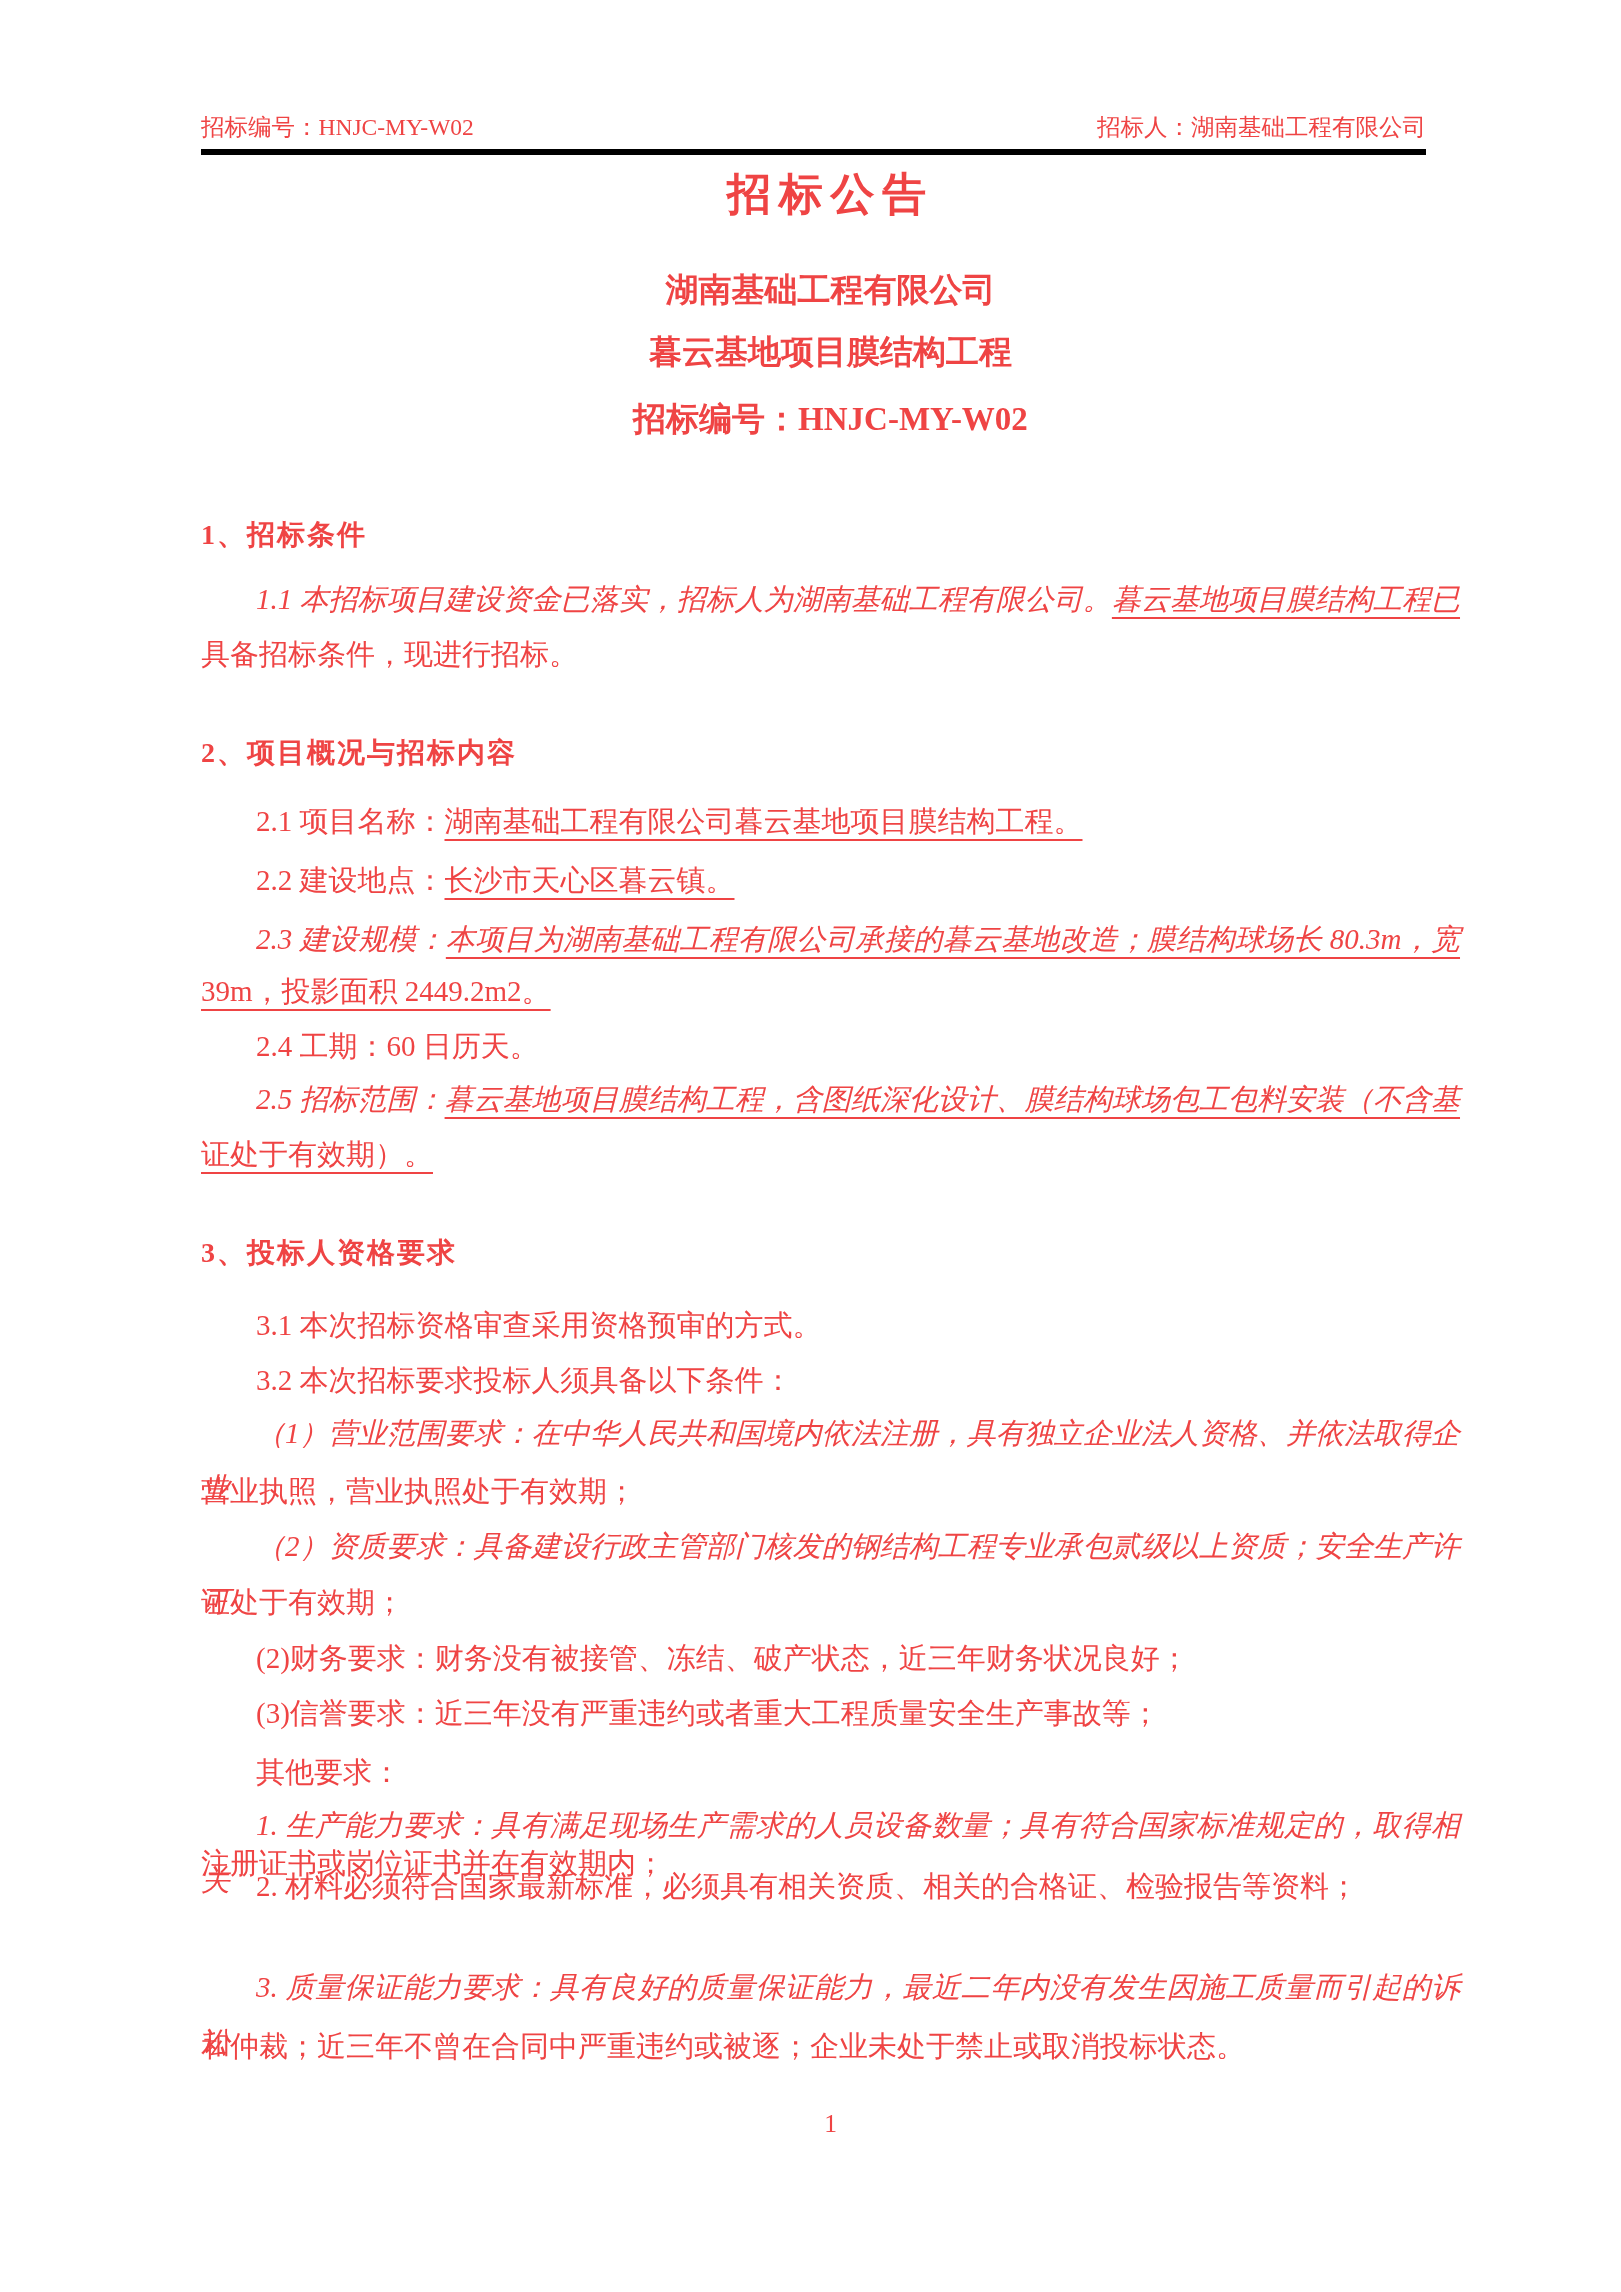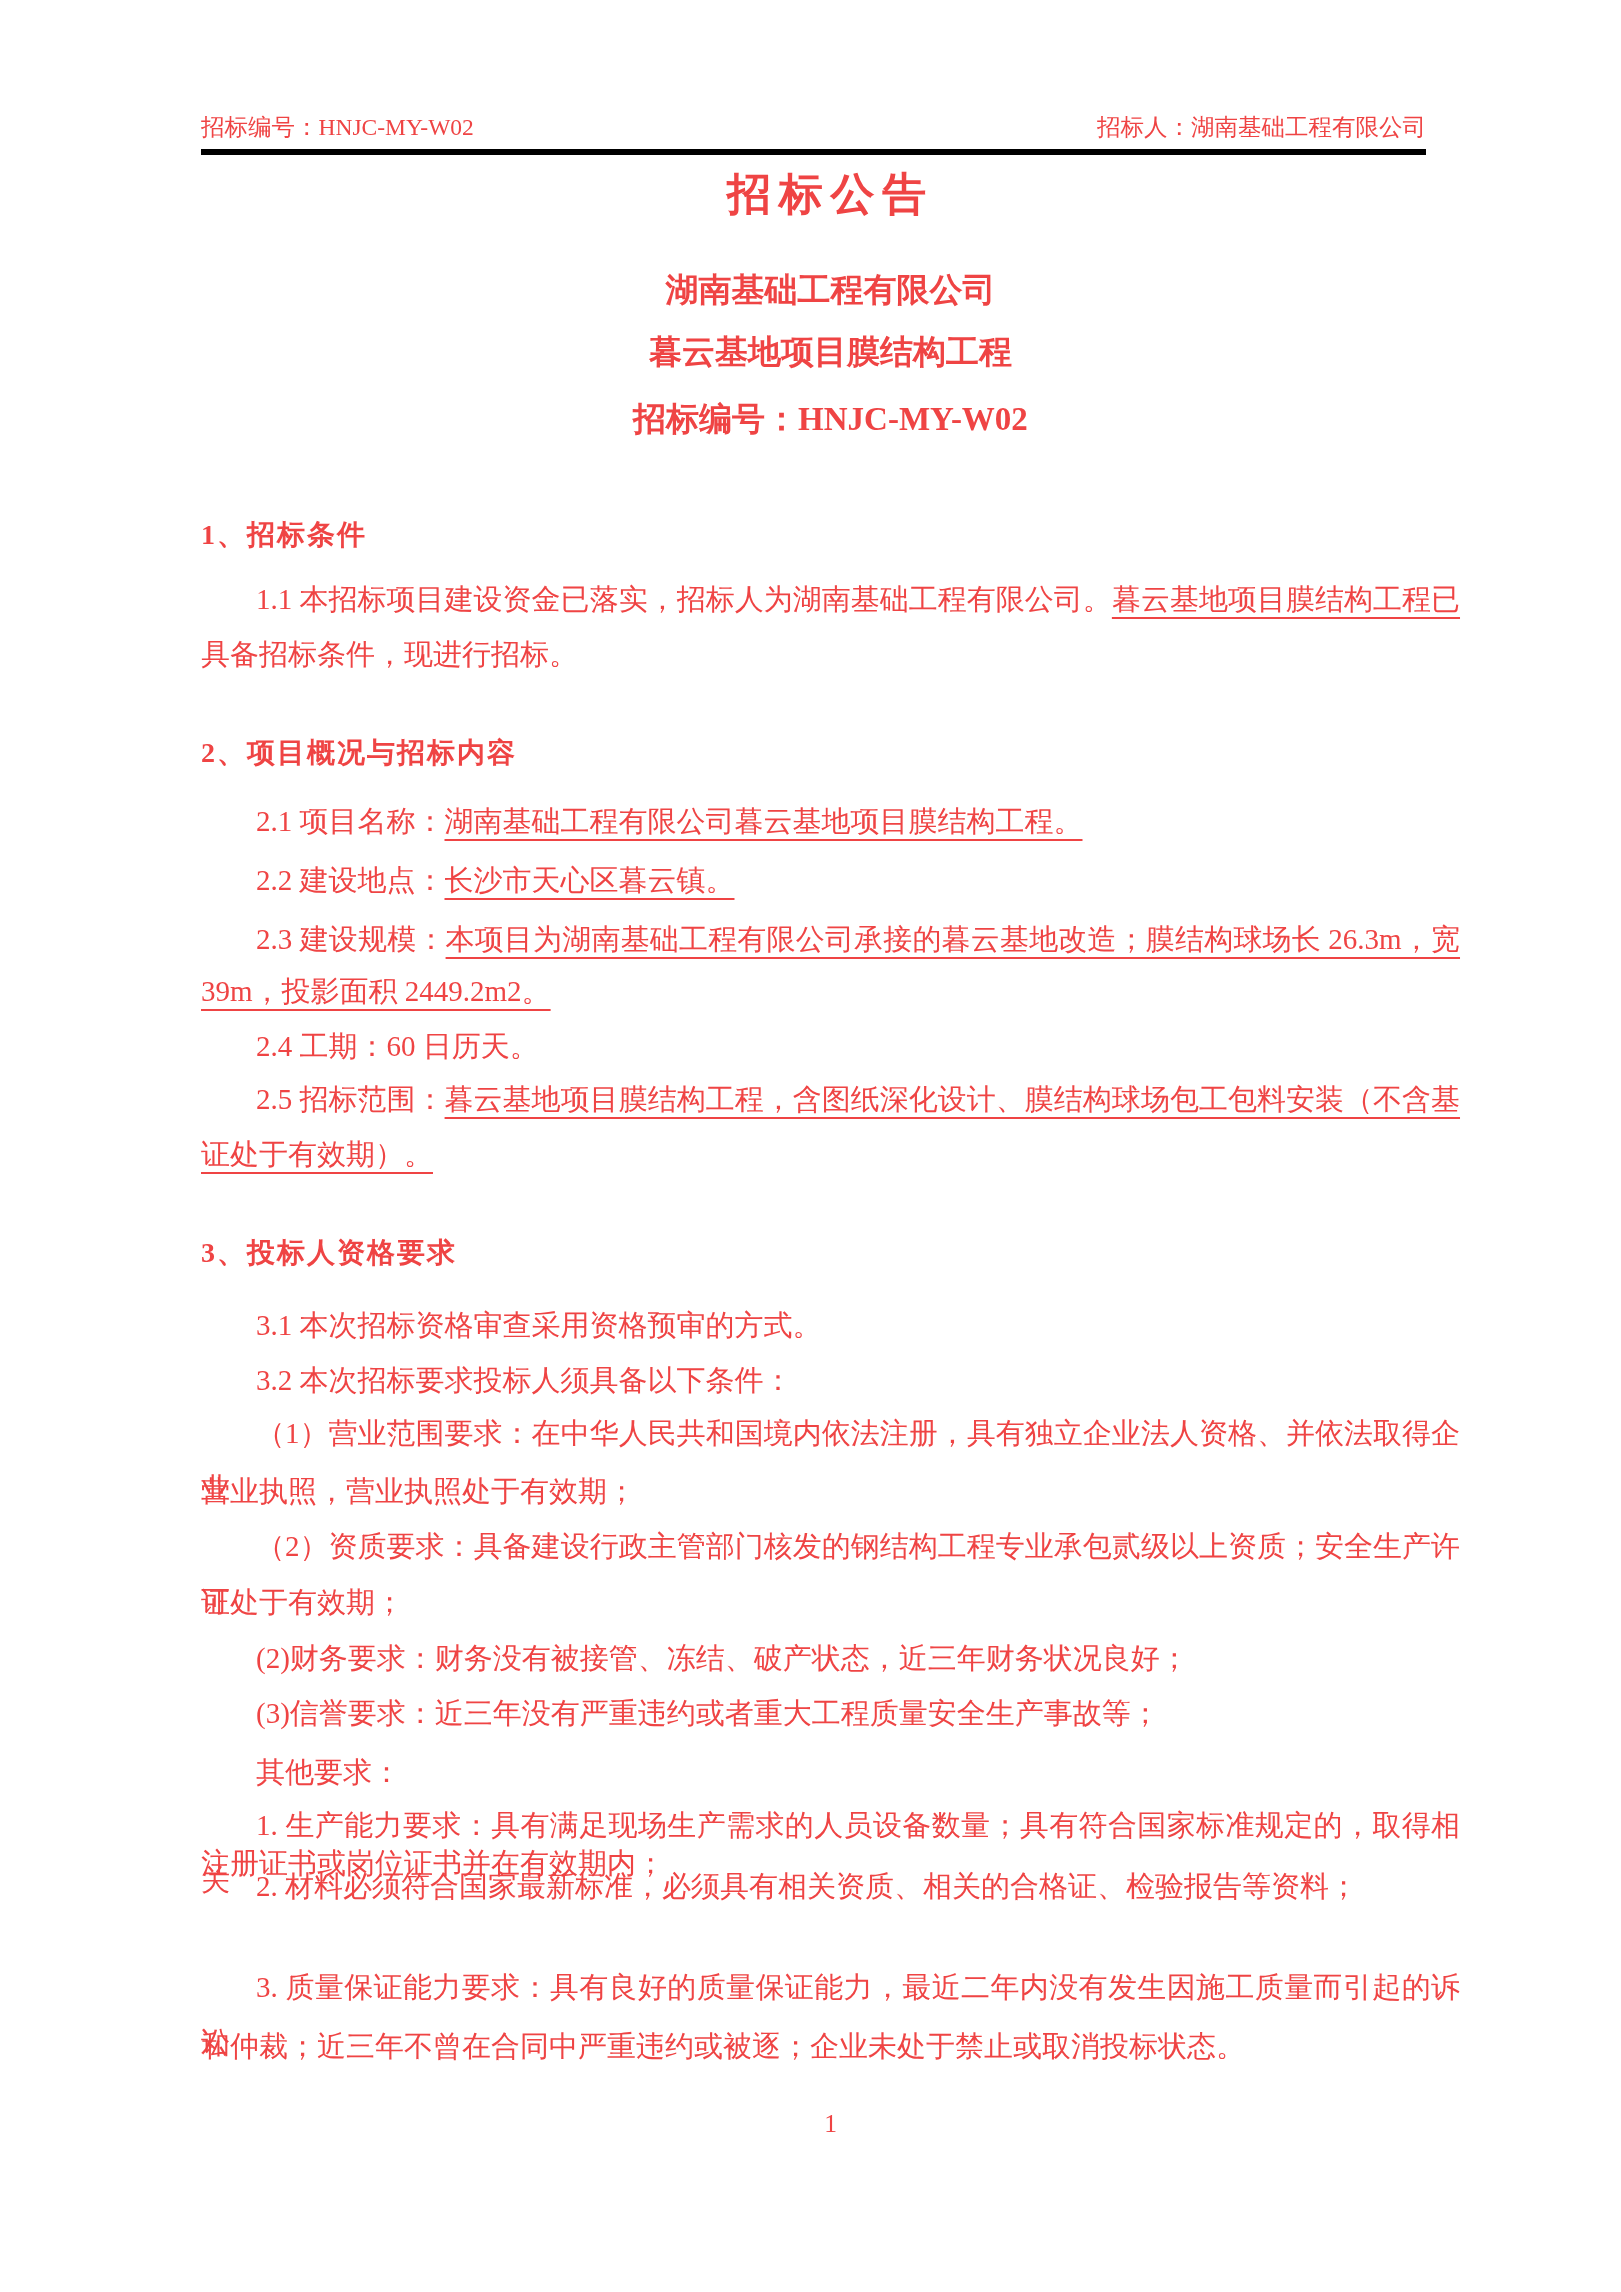--- a/index.html
+++ b/index.html
@@ -44,21 +44,21 @@
   .h1{top:510px;}
   .h2{top:728px;}
   .h3{top:1228px;}
   
   .bl{
     position:absolute;left:201px;width:1259px;
     font-size:29px;line-height:55px;
     text-align:justify;white-space:nowrap;
   }
   .ind{text-indent:55px;}
-  .jl{white-space:normal;text-align-last:justify;}
+  .jl{white-space:normal;text-align-last:justify;font-style:italic;}
   .u{text-decoration:underline;text-underline-offset:7.8px;text-decoration-thickness:2px;}
   
   .s1l0{top:572px;} .s1l1{top:627px;}
   .s2l0{top:794px;} .s2l1{top:853px;} .s2l2{top:912px;} .s2l3{top:964px;}
   .s2l4{top:1019px;} .s2l5{top:1072px;} .s2l6{top:1127px;}
   .s3l0{top:1298px;} .s3l1{top:1353px;} .s3l2{top:1406px;} .s3l3{top:1464px;}
   .s3l4{top:1519px;} .s3l5{top:1575px;} .s3l6{top:1631px;} .s3l7{top:1686px;}
   .s3l8{top:1745px;} .s3l9{top:1798px;} .s3l10{top:1836px;} .s3l11{top:1859px;}
   .s3l12{top:1960px;} .s3l13{top:2019px;}
   
@@ -86,21 +86,21 @@
   <section>
     <div class="sec-h h1">1、招标条件</div>
     <div class="bl ind jl s1l0"><span>1.1 本招标项目建设资金已落实，招标人为湖南基础工程有限公司。</span><span class="u">暮云基地项目膜结构工程已</span></div>
     <div class="bl s1l1"><span>具备招标条件，现进行招标。</span></div>
   </section>
 
   <section>
     <div class="sec-h h2">2、项目概况与招标内容</div>
     <div class="bl ind s2l0"><span>2.1 项目名称：</span><span class="u">湖南基础工程有限公司暮云基地项目膜结构工程。</span></div>
     <div class="bl ind s2l1"><span>2.2 建设地点：</span><span class="u">长沙市天心区暮云镇。</span></div>
-    <div class="bl ind jl s2l2"><span>2.3 建设规模：</span><span class="u">本项目为湖南基础工程有限公司承接的暮云基地改造；膜结构球场长 26.3m，宽</span></div>
+    <div class="bl ind jl s2l2"><span>2.3 建设规模：</span><span class="u">本项目为湖南基础工程有限公司承接的暮云基地改造；膜结构球场长 80.3m，宽</span></div>
     <div class="bl s2l3"><span class="u">39m，投影面积 2449.2m2。</span></div>
     <div class="bl ind s2l4"><span>2.4 工期：60 日历天。</span></div>
     <div class="bl ind jl s2l5"><span>2.5 招标范围：</span><span class="u">暮云基地项目膜结构工程，含图纸深化设计、膜结构球场包工包料安装（不含基</span></div>
     <div class="bl s2l6"><span class="u">证处于有效期）。</span></div>
   </section>
 
   <section>
     <div class="sec-h h3">3、投标人资格要求</div>
     <div class="bl ind s3l0"><span>3.1 本次招标资格审查采用资格预审的方式。</span></div>
     <div class="bl ind s3l1"><span>3.2 本次招标要求投标人须具备以下条件：</span></div>

